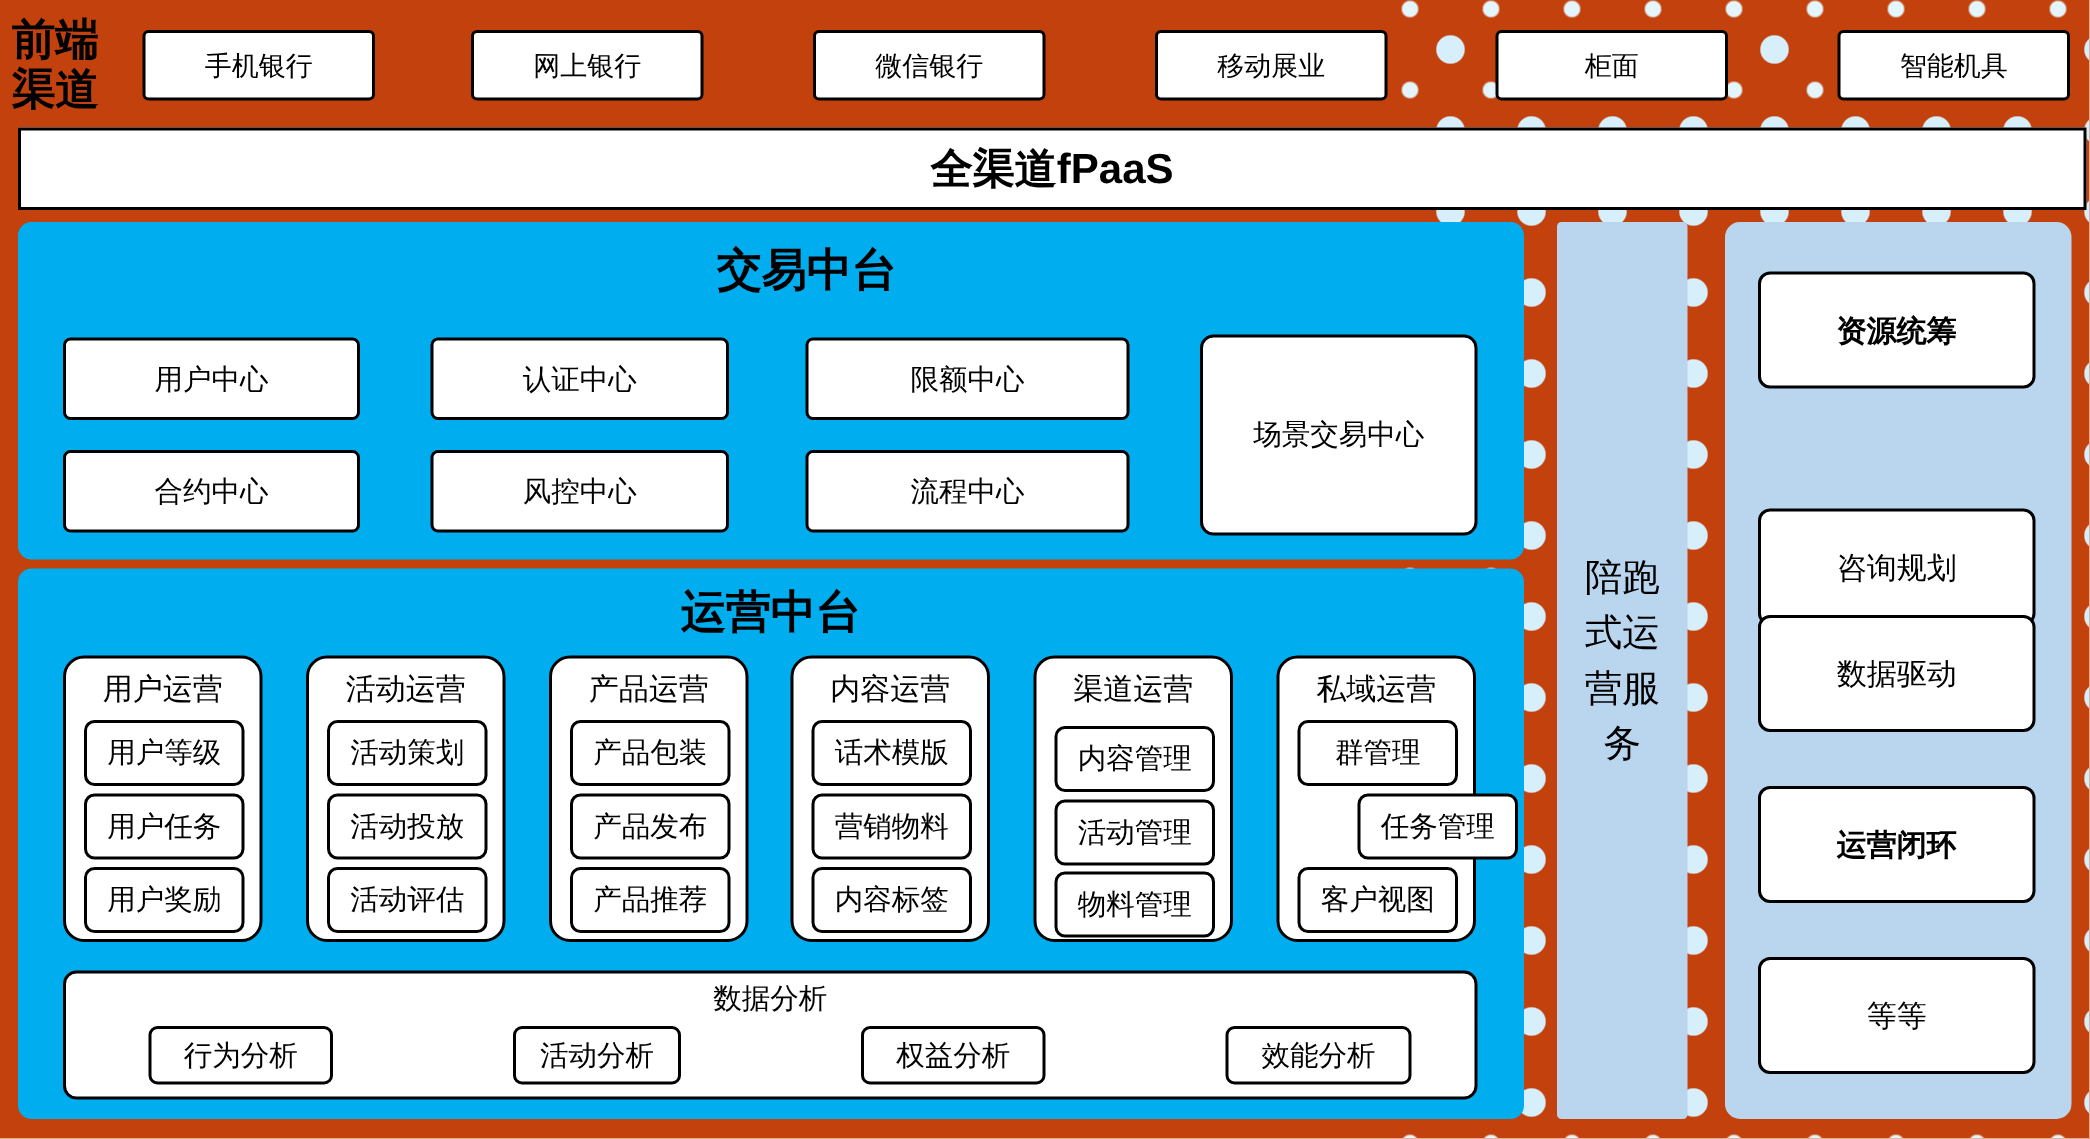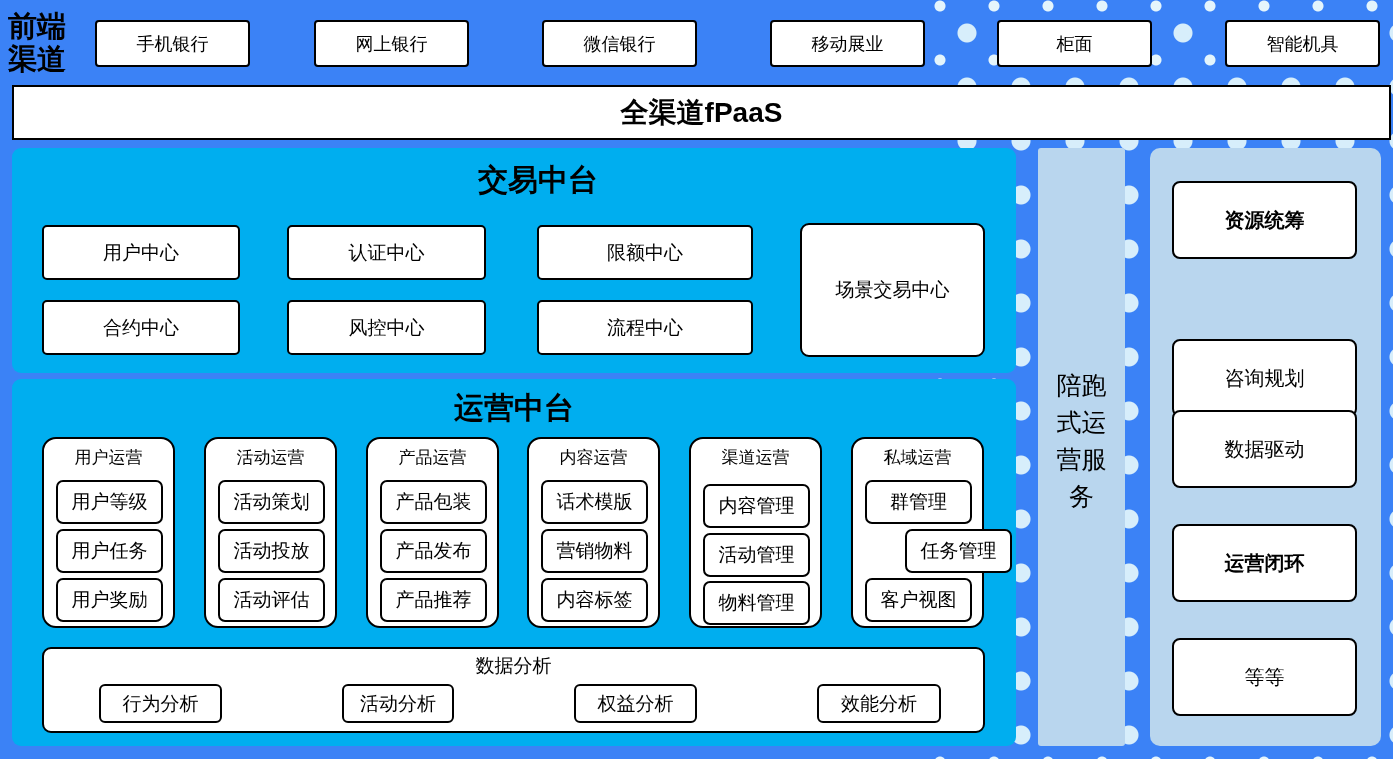--- a/index.html
+++ b/index.html
@@ -1,17 +1,17 @@
 <!DOCTYPE html>
 <html><head>
 <meta charset="utf-8">
 <style>
   html,body{margin:0;padding:0;background:#fff;}
   body{font-family:"Liberation Sans", sans-serif; color:#000;}
-  .stage{position:relative;width:1393px;height:759px;overflow:hidden;background:#3b82f6;}
+  .stage{position:relative;width:1393px;height:759px;overflow:hidden;background:#c2410c;}
 
   
   .dots{position:absolute;left:932px;top:0;width:461px;height:759px;z-index:0;
     background-image:
       radial-gradient(circle, #d7eefb 9px, rgba(255,255,255,0) 10px),
       radial-gradient(circle, #e4f5fc 5px, rgba(255,255,255,0) 6px);
     background-size:54px 54px,54px 54px;
     background-position:8px 6px,35px 33px;}
 
   .layer{position:absolute;z-index:1;}
@@ -25,21 +25,21 @@
   .fpaas{left:12px;top:85px;width:1379px;height:55px;border-radius:0;font-size:28px;font-weight:600;}
 
   .blue-panel{position:absolute;left:12px;width:1004px;background:#00AEEF;border-radius:9px;box-sizing:border-box;}
   .panel-title{position:absolute;left:0;width:100%;text-align:center;font-size:30px;font-weight:700;}
 
   .center-box{height:55px;font-size:19px;border-radius:5px;}
   .tall-box{border-radius:9px;font-size:19px;}
 
   .group-card{position:absolute;background:#fff;border:2px solid #000;border-radius:14px;box-sizing:border-box;
     width:133px;height:191px;}
-  .group-label{position:absolute;top:7px;left:0;width:100%;text-align:center;font-size:17px;}
+  .group-label{position:absolute;top:7px;left:0;width:100%;text-align:center;font-size:20px;}
   .group-item{left:12px;width:107px;height:44px;font-size:19px;border-radius:7px;}
 
   .analysis-box{left:30px;top:268px;width:943px;height:86px;background:#fff;border:2px solid #000;
     border-radius:9px;position:absolute;box-sizing:border-box;}
   .analysis-label{position:absolute;top:4px;left:0;width:100%;text-align:center;font-size:19px;}
   .analysis-item{top:35px;height:39px;font-size:19px;border-radius:6px;}
 
   .side-bar{position:absolute;left:1038px;top:148px;width:87px;height:598px;background:#b9d6ee;border-radius:3px;}
   .side-bar-text{position:absolute;top:50%;left:0;width:100%;transform:translateY(-54%);
     text-align:center;font-size:25px;line-height:37px;}

